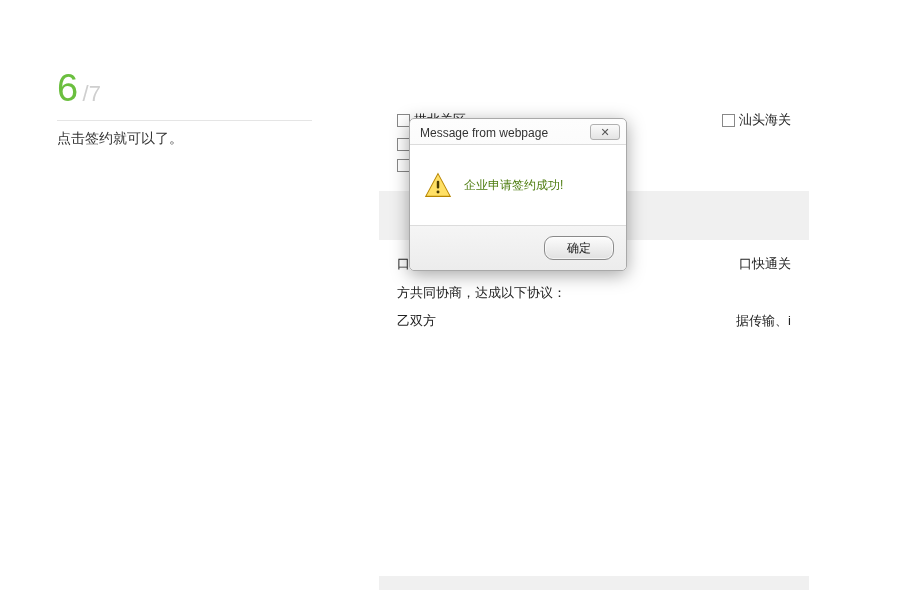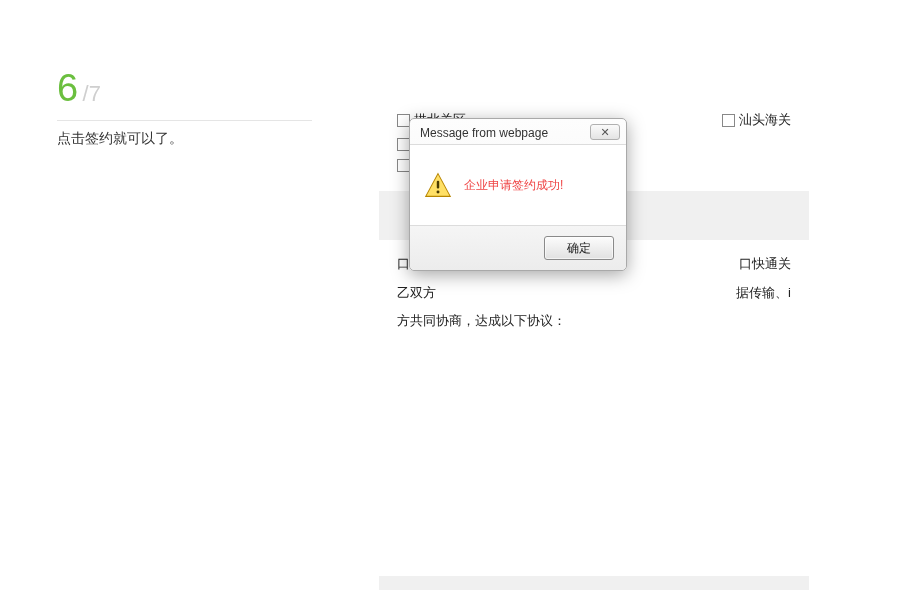--- a/index.html
+++ b/index.html
@@ -106,34 +106,34 @@
       border-top: 1px solid #dcdcdc;
       border-bottom: 1px solid #dcdcdc;
       padding: 26px 14px 26px 14px;
       display: flex;
       align-items: center;
       gap: 12px;
     }
     .warn-icon svg { display: block; }
     .dialog-msg {
       font-size: 12px;
-      color: #ef4444;
+      color: #4d7c0f;
     }
     .dialog-footer {
       padding: 10px 12px;
       display: flex;
       justify-content: flex-end;
       background: linear-gradient(#f5f5f5,#ececec);
       border-radius: 0 0 5px 5px;
     }
     .ok-btn {
       min-width: 70px;
       height: 24px;
       border: 1px solid #8a8a8a;
-      border-radius: 3px;
+      border-radius: 9px;
       background: linear-gradient(#fcfcfc,#e1e1e1);
       font-size: 12px;
       color: #222;
       cursor: pointer;
       box-shadow: inset 0 0 0 1px rgba(255,255,255,0.6);
     }
   </style>
 </head>
 <body>
 
@@ -164,26 +164,26 @@
       <span class="chk"></span>
       <span>山</span>
     </div>
   </div>
 
   <div class="bg-text">
     <div style="display:flex;justify-content:space-between;">
       <span>口快通关</span>
       <span>口快通关</span>
     </div>
+    <div>
+      <span>方共同协商，达成以下协议：</span>
+    </div>
     <div style="display:flex;justify-content:space-between;">
       <span>乙双方</span>
       <span>据传输、i</span>
-    </div>
-    <div>
-      <span>方共同协商，达成以下协议：</span>
     </div>
   </div>
 
   <div class="dialog">
     <div class="dialog-titlebar">
       <span>Message from webpage</span>
       <div class="dialog-close">
         <span>✕</span>
       </div>
     </div>

